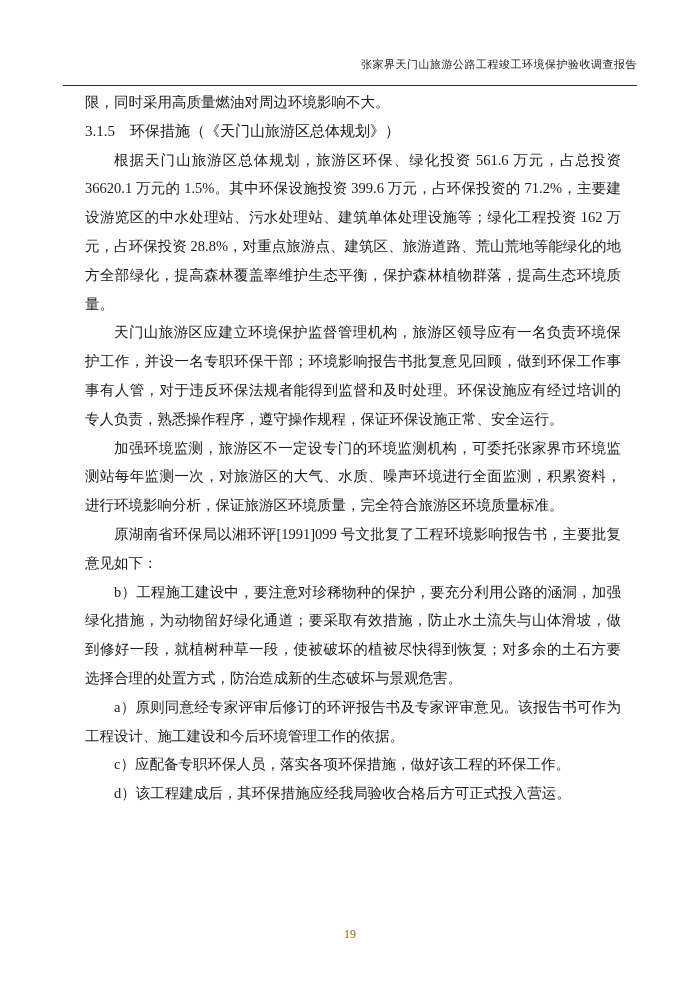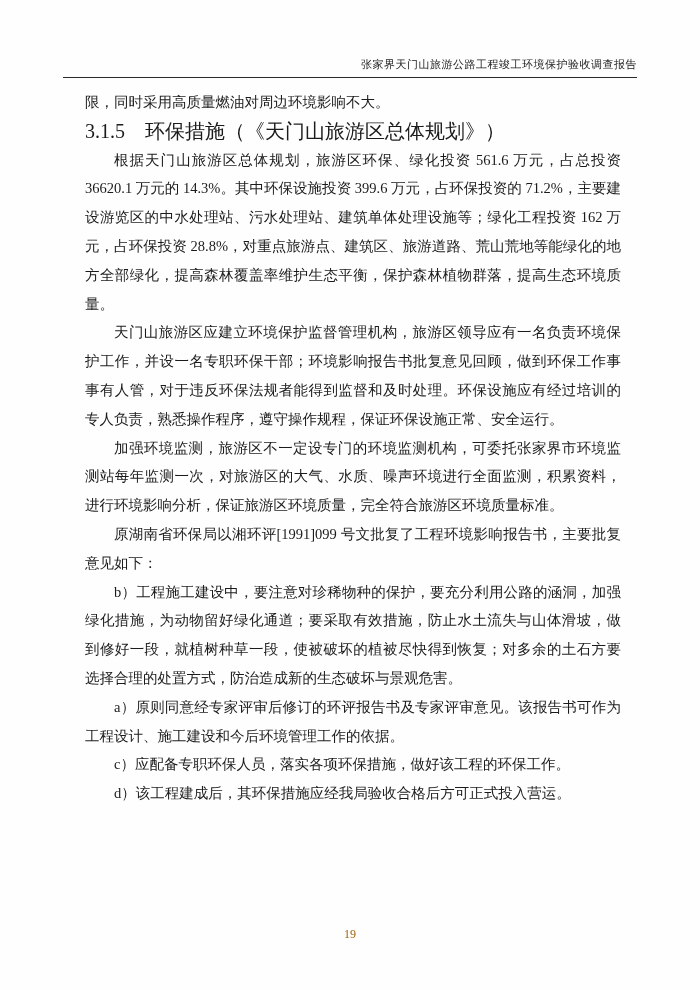--- a/index.html
+++ b/index.html
@@ -15,39 +15,39 @@
   }
   .running-header {
     position: absolute;
     top: 57px;
     left: 63px;
     right: 63px;
     text-align: right;
     font-size: 11px;
     letter-spacing: 0.5px;
     color: #222;
-    padding-bottom: 5px;
+    padding-bottom: 13px;
     border-bottom: 1.5px solid #2a2a2a;
   }
   .content {
     position: absolute;
     top: 88px;
     left: 85px;
     width: 536px;
     font-size: 14.5px;
     line-height: 28.8px;
     text-align: justify;
     text-justify: inter-character;
     color: #1b1b1b;
   }
   .content p { margin: 0; }
   .para { text-indent: 2em; }
   .no-indent { text-indent: 0; }
   .h3 {
-    font-size: 20px;
+    font-size: 15px;
     font-weight: normal;
     line-height: 28.8px;
     text-indent: 0;
   }
   .h2 {
     font-size: 15px;
     font-weight: bold;
     line-height: 28.8px;
     text-indent: 0;
     font-family: "Liberation Sans", "DejaVu Sans", sans-serif;
@@ -70,21 +70,21 @@
   <div class="running-header">
     <span>张家界天门山旅游公路工程竣工环境保护验收调查报告</span>
   </div>
 
   <div class="content">
 
     <p class="para no-indent">限，同时采用高质量燃油对周边环境影响不大。</p>
 
     <p class="h3">3.1.5　环保措施（《天门山旅游区总体规划》）</p>
 
-    <p class="para">根据天门山旅游区总体规划，旅游区环保、绿化投资 561.6 万元，占总投资 36620.1 万元的 14.3%。其中环保设施投资 399.6 万元，占环保投资的 71.2%，主要建设游览区的中水处理站、污水处理站、建筑单体处理设施等；绿化工程投资 162 万元，占环保投资 28.8%，对重点旅游点、建筑区、旅游道路、荒山荒地等能绿化的地方全部绿化，提高森林覆盖率维护生态平衡，保护森林植物群落，提高生态环境质量。</p>
+    <p class="para">根据天门山旅游区总体规划，旅游区环保、绿化投资 561.6 万元，占总投资 36620.1 万元的 1.5%。其中环保设施投资 399.6 万元，占环保投资的 71.2%，主要建设游览区的中水处理站、污水处理站、建筑单体处理设施等；绿化工程投资 162 万元，占环保投资 28.8%，对重点旅游点、建筑区、旅游道路、荒山荒地等能绿化的地方全部绿化，提高森林覆盖率维护生态平衡，保护森林植物群落，提高生态环境质量。</p>
 
     <p class="para">天门山旅游区应建立环境保护监督管理机构，旅游区领导应有一名负责环境保护工作，并设一名专职环保干部；环境影响报告书批复意见回顾，做到环保工作事事有人管，对于违反环保法规者能得到监督和及时处理。环保设施应有经过培训的专人负责，熟悉操作程序，遵守操作规程，保证环保设施正常、安全运行。</p>
 
     <p class="para">加强环境监测，旅游区不一定设专门的环境监测机构，可委托张家界市环境监测站每年监测一次，对旅游区的大气、水质、噪声环境进行全面监测，积累资料，进行环境影响分析，保证旅游区环境质量，完全符合旅游区环境质量标准。</p>
 
 
     <p class="para">原湖南省环保局以湘环评[1991]099 号文批复了工程环境影响报告书，主要批复意见如下：</p>
 
     <p class="para">b）工程施工建设中，要注意对珍稀物种的保护，要充分利用公路的涵洞，加强绿化措施，为动物留好绿化通道；要采取有效措施，防止水土流失与山体滑坡，做到修好一段，就植树种草一段，使被破坏的植被尽快得到恢复；对多余的土石方要选择合理的处置方式，防治造成新的生态破坏与景观危害。</p>
 

